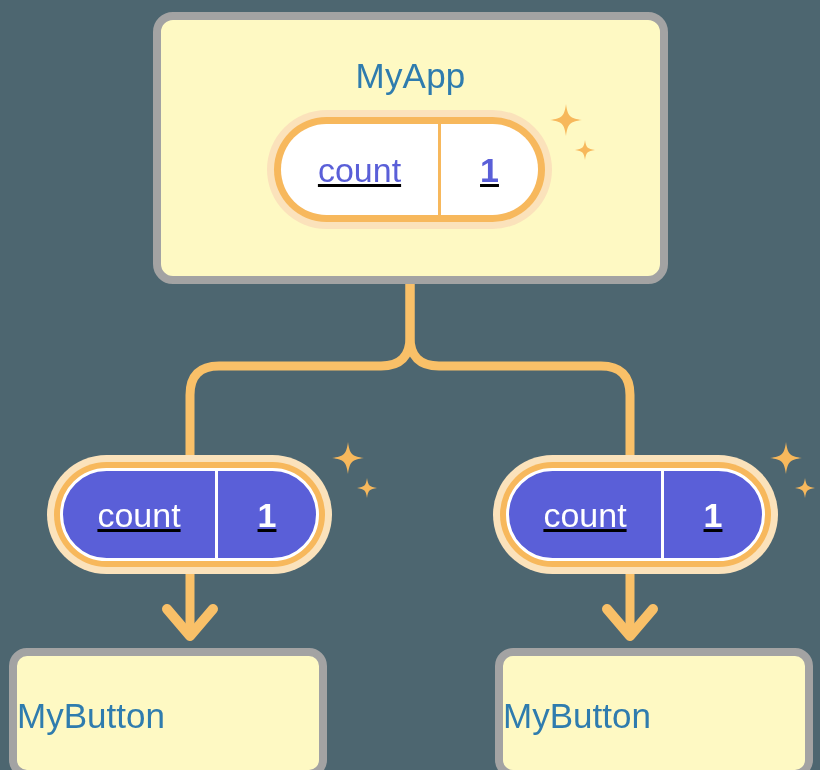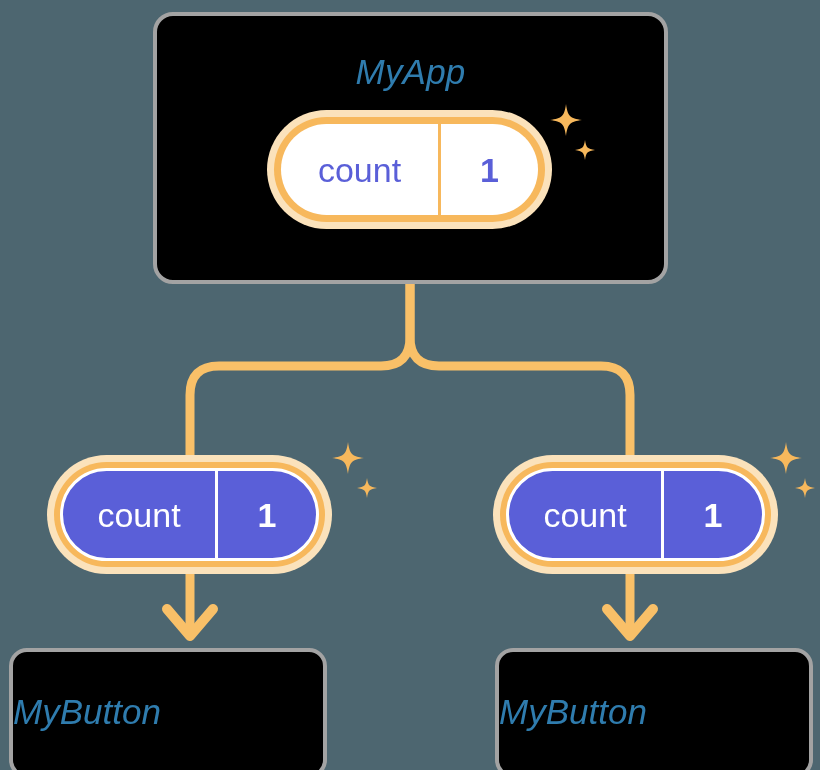--- a/index.html
+++ b/index.html
@@ -29,25 +29,24 @@
     position: absolute;
     left: 0; top: 0;
     width: 820px;
     height: 770px;
     pointer-events: none;
   }
 
   
   .card {
     position: absolute;
-    background: #000000;
-    border: 4px solid #a3a3a3;
+    background: #fef9c3;
+    border: 8px solid #a3a3a3;
     border-radius: 16px;
     box-sizing: border-box;
-    font-style: italic;
   }
 
   #app-card {
     left: 153px;
     top: 12px;
     width: 515px;
     height: 272px;
     border-radius: 20px;
   }
 
@@ -94,20 +93,21 @@
     display: flex;
   }
   .pill-border {
     box-sizing: border-box;
     border-radius: 999px;
     background: #f7b85c;          
     padding: 7px;
     width: 100%;
     height: 100%;
     display: flex;
+    text-decoration: underline;
   }
   .pill-inner {
     box-sizing: border-box;
     border-radius: 999px;
     width: 100%;
     height: 100%;
     display: flex;
     align-items: stretch;
     overflow: hidden;
   }

